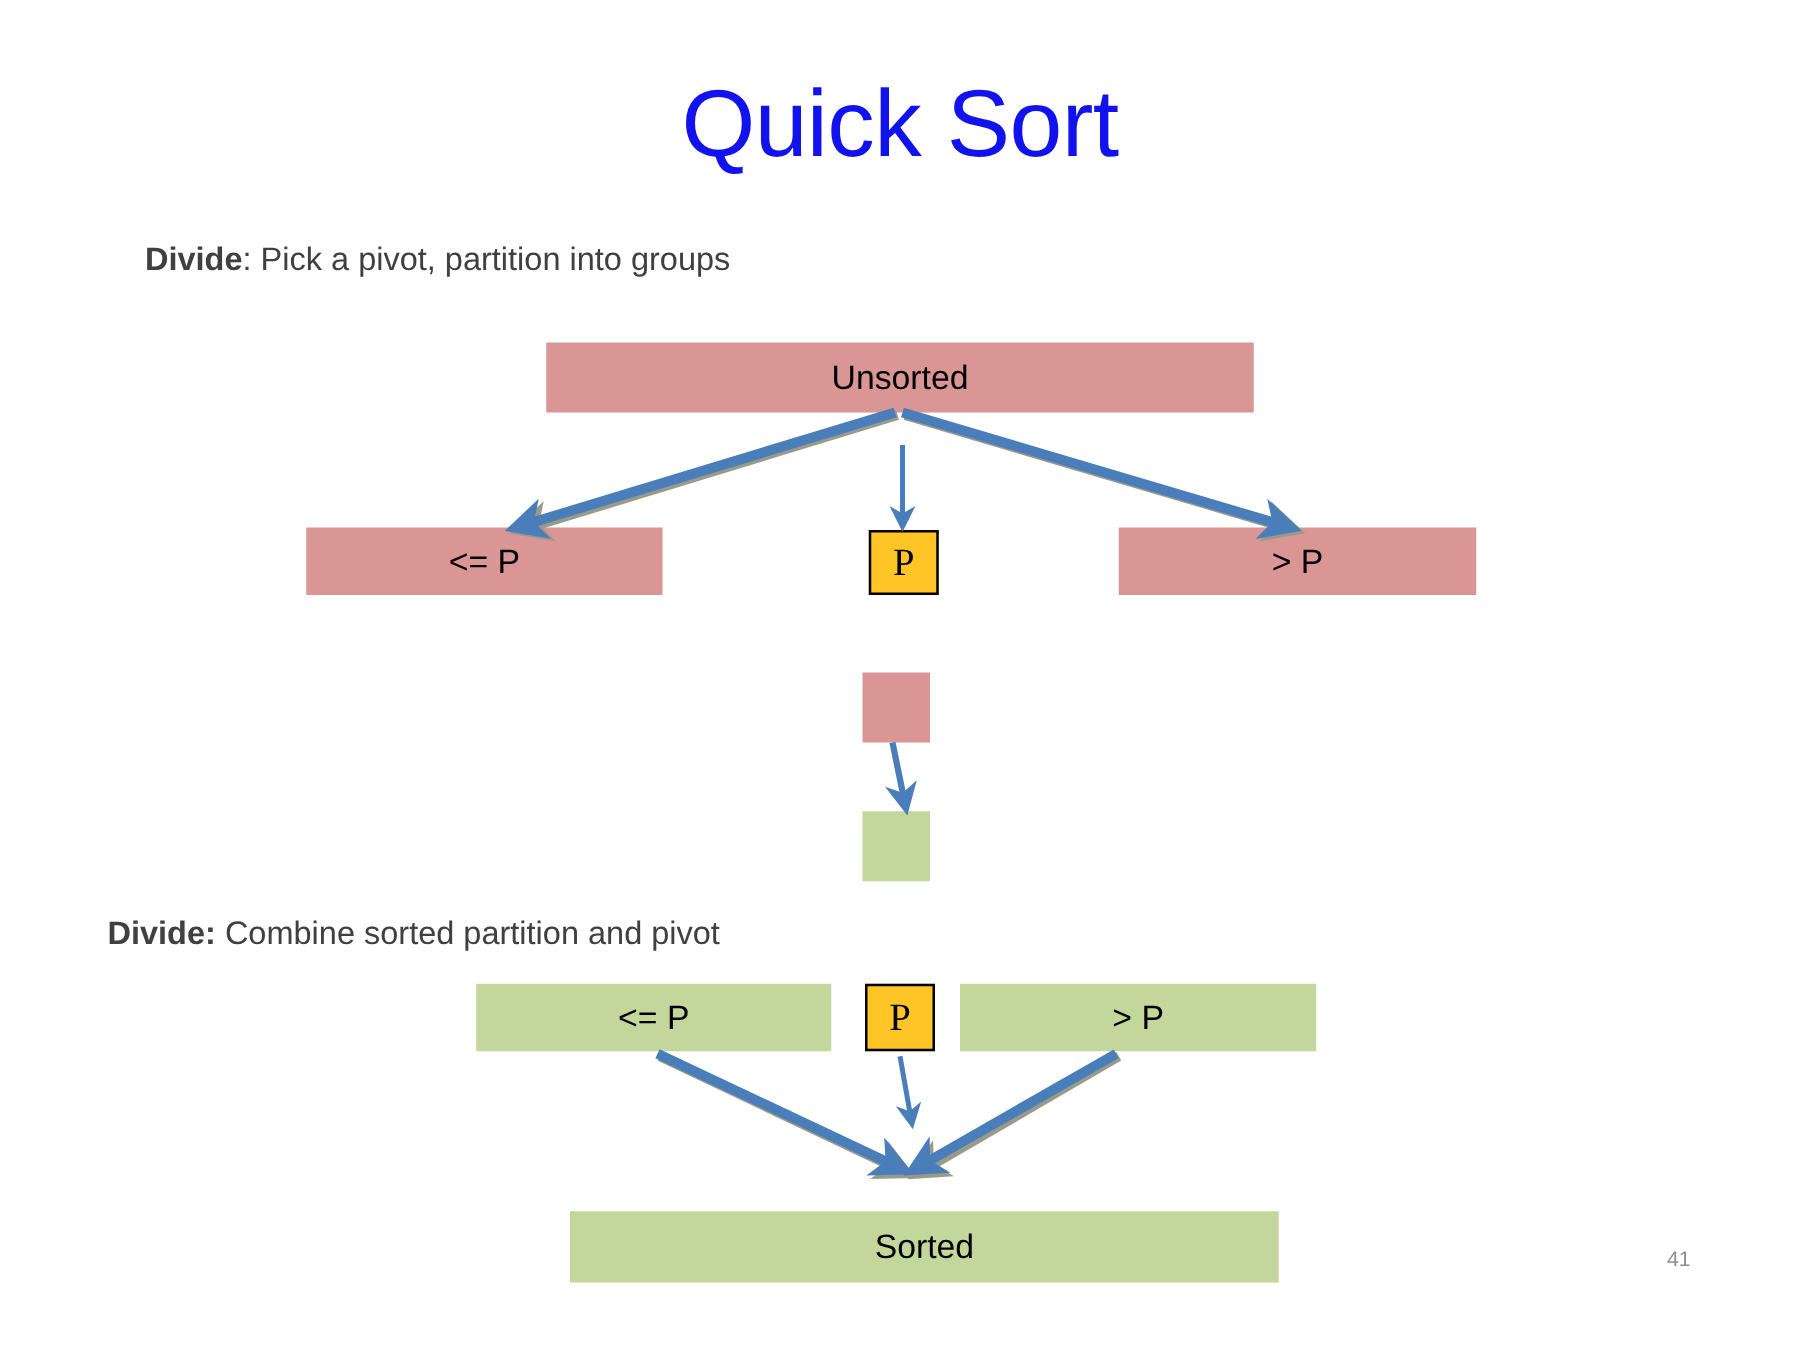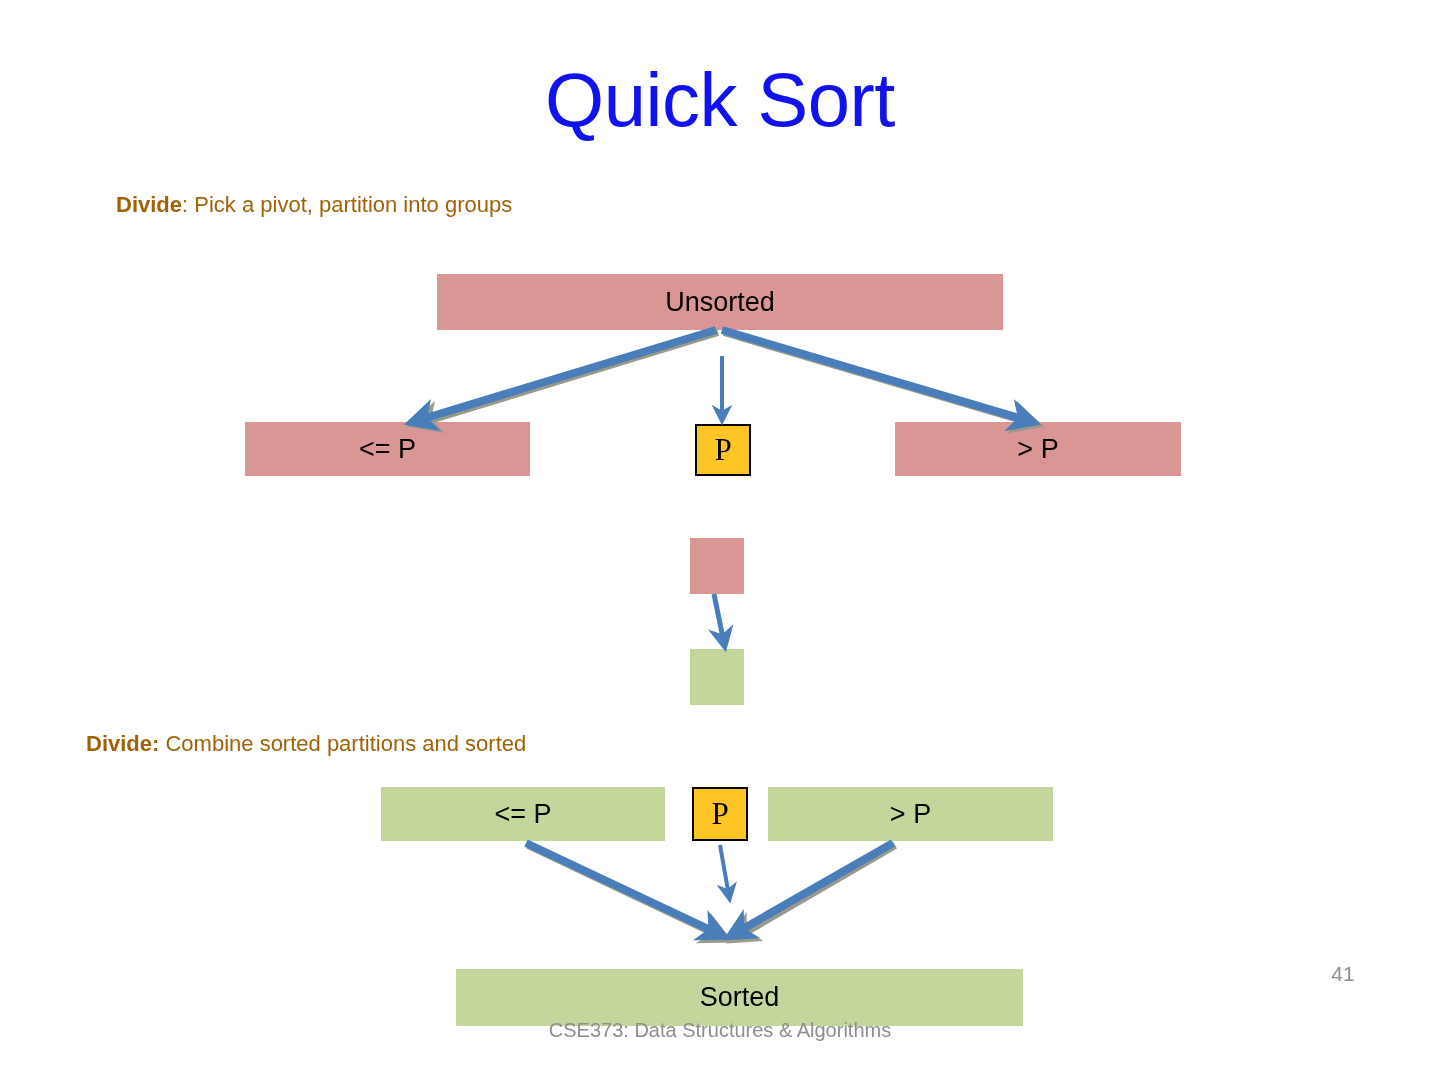--- a/index.html
+++ b/index.html
@@ -25,22 +25,22 @@
     width: 1440px;
     text-align: center;
     font-size: 76px;
     line-height: 1;
     color: #1212EE;
     font-family: "Liberation Sans", sans-serif;
     letter-spacing: -0.5px;
   }
   .step-line {
     position: absolute;
-    font-size: 22px;
-    color: #a16207;
+    font-size: 26px;
+    color: #404040;
     white-space: nowrap;
     font-family: "Liberation Sans", sans-serif;
   }
   .step-line .kw {
     font-weight: bold;
   }
   #divide-line { left: 116px; top: 192px; }
   #conquer-line { left: 82px; top: 529px; }
   #combine-line { left: 86px; top: 731px; }
 
@@ -94,39 +94,39 @@
     top: 1019px;
     width: 1440px;
     text-align: center;
     font-size: 20px;
     color: #8E8E8E;
     font-family: "Liberation Sans", sans-serif;
   }
   .page-number {
     position: absolute;
     left: 1288px;
-    top: 962px;
+    top: 998px;
     width: 110px;
     text-align: center;
-    font-size: 21px;
+    font-size: 17px;
     color: #8E8E8E;
     font-family: "Liberation Sans", sans-serif;
   }
 </style>
 </head>
 <body>
 
 <div class="slide">
 
   <div class="slide-title">Quick Sort</div>
 
   <div class="step-line" id="divide-line"><span class="kw">Divide</span><span>: Pick a pivot, partition into groups</span></div>
 
 
-  <div class="step-line" id="combine-line"><span class="kw">Divide:</span><span> Combine sorted partitions and sorted</span></div>
+  <div class="step-line" id="combine-line"><span class="kw">Divide:</span><span> Combine sorted partition and pivot</span></div>
 
   <div class="box pink" id="box-unsorted">Unsorted</div>
   <div class="box pink" id="box-le-p-unsorted">&lt;= P</div>
   <div class="box pivot" id="box-pivot-divide">P</div>
   <div class="box pink" id="box-gt-p-unsorted">&gt; P</div>
 
   <div class="box pink" id="box-conquer-unsorted"></div>
   <div class="box green" id="box-conquer-sorted"></div>
 
   <div class="box green" id="box-le-p-sorted">&lt;= P</div>
@@ -174,16 +174,15 @@
       <line x1="526" y1="843" x2="719" y2="934" stroke="#4A7EBB" stroke-width="8" marker-end="url(#head-thick)"></line>
     </g>
     <g>
       <line x1="893" y1="843" x2="734" y2="934" stroke="#4A7EBB" stroke-width="8" marker-end="url(#head-thick)"></line>
     </g>
     <g>
       <line x1="720" y1="845" x2="729" y2="896" stroke="#4A7EBB" stroke-width="4" marker-end="url(#head-thin)"></line>
     </g>
   </svg>
 
-  <div class="footer-text">CSE373: Data Structures &amp; Algorithms</div>
   <div class="page-number">41</div>
 
 </div>
 
 </body></html>

